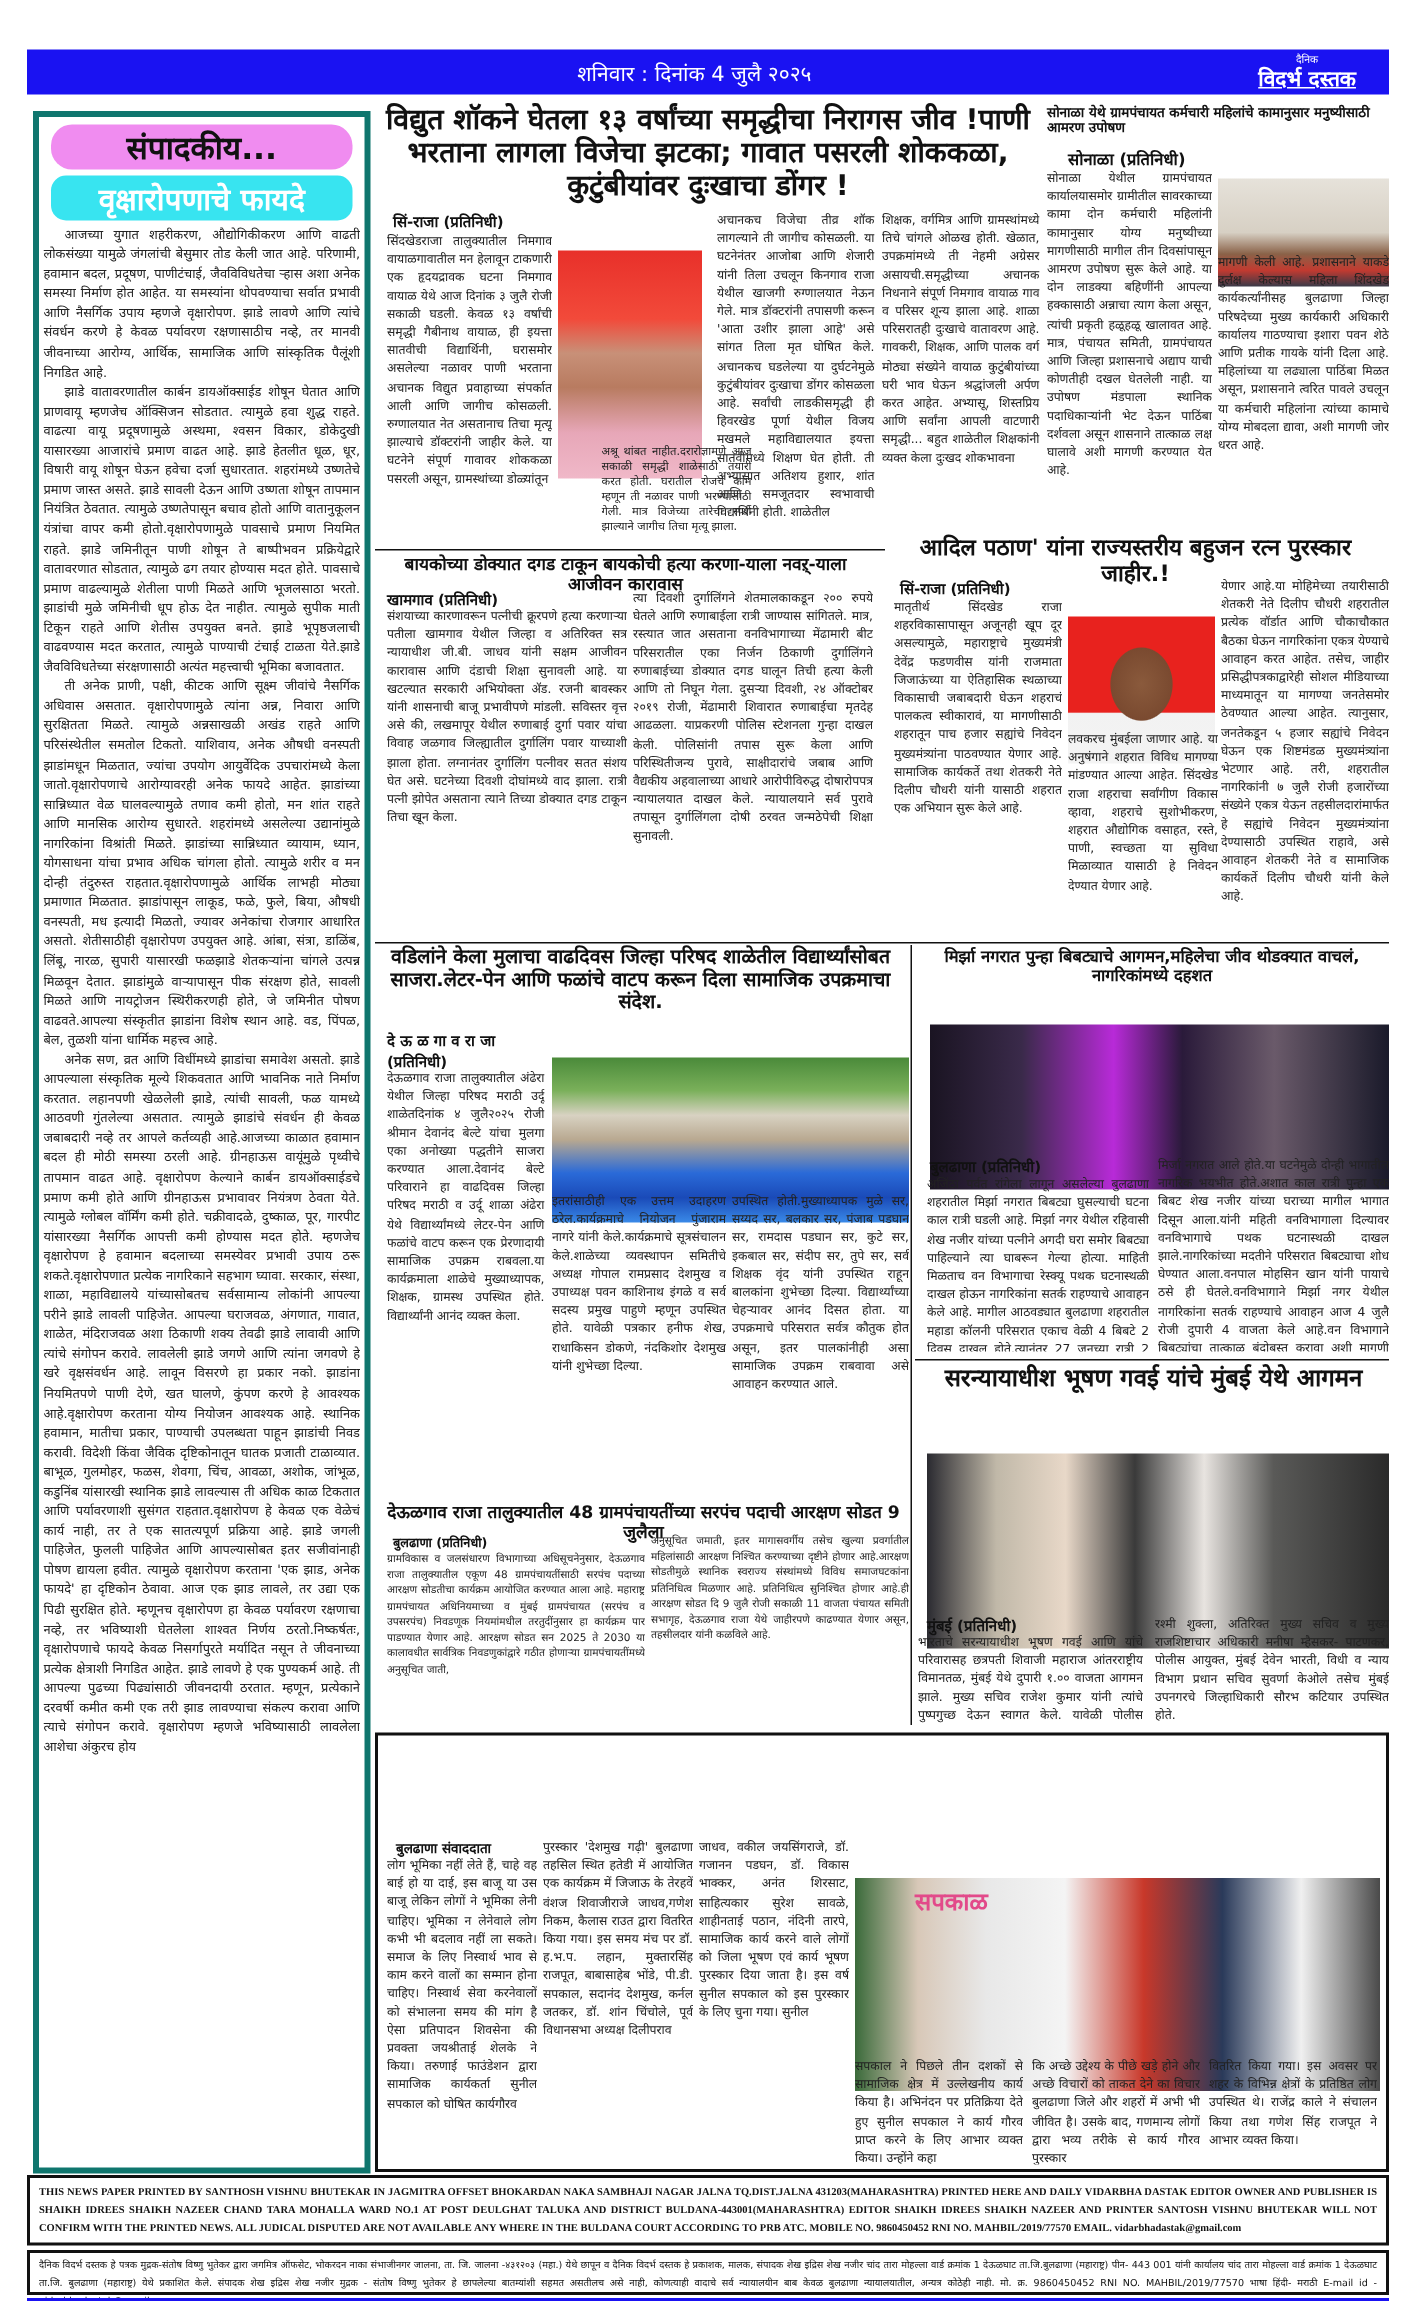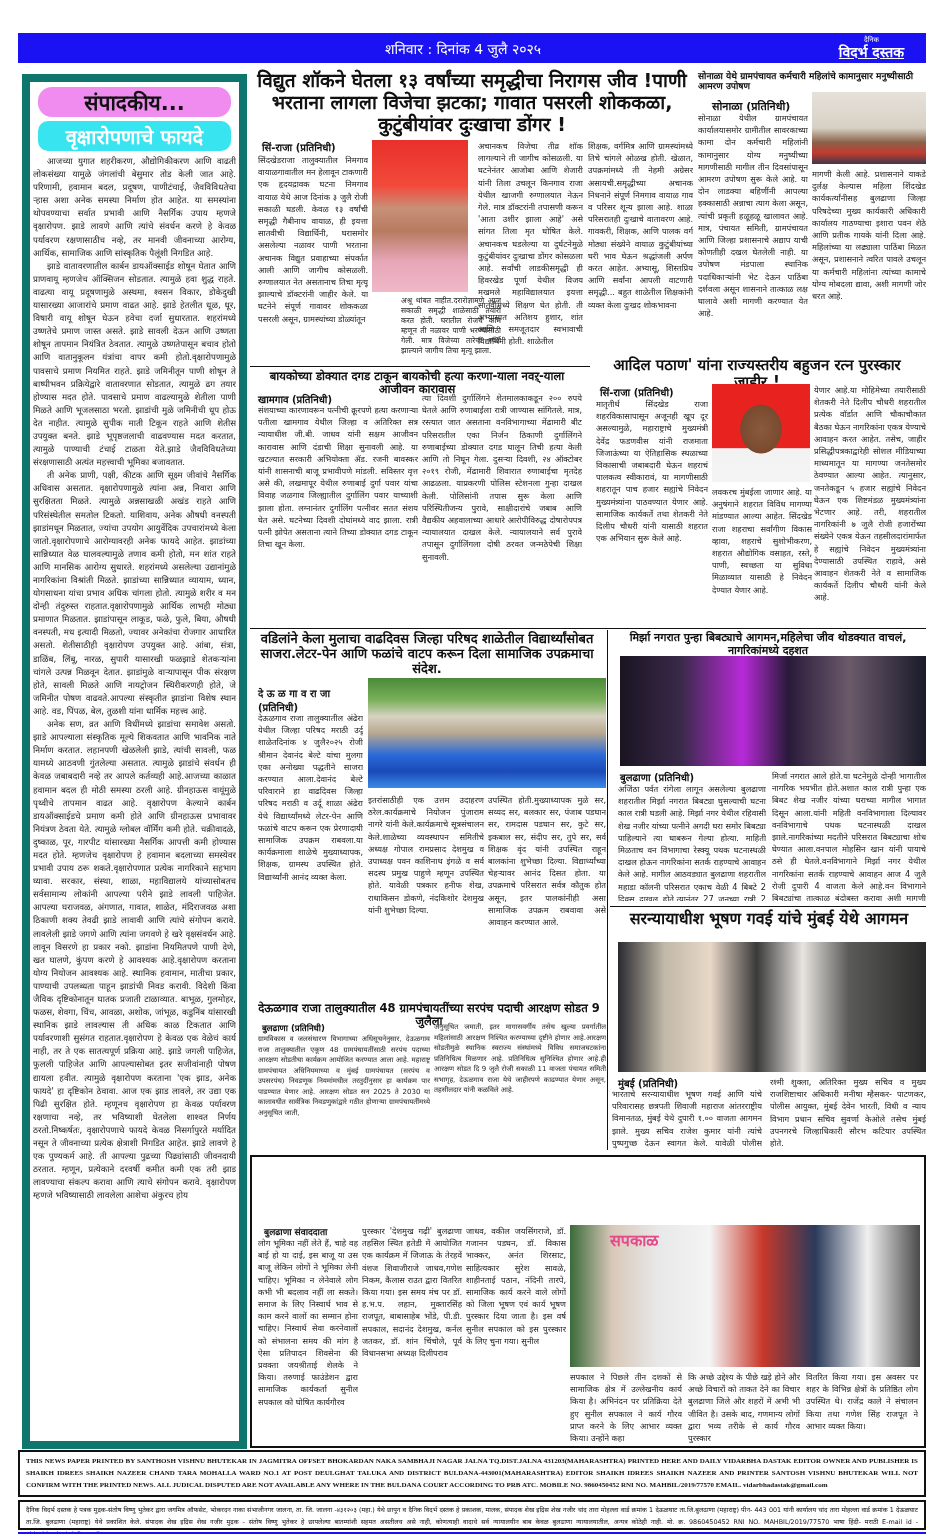--- a/index.html
+++ b/index.html
@@ -9,22 +9,22 @@
   .masthead { left: 18px; top: 33px; width: 908px; height: 30px; background: #1a12f2; color: #fff; display: flex; align-items: center; justify-content: space-between; padding: 0 22px; }
   .masthead .pg { font-size: 13px; margin-top: 40px; }
   .masthead .date { font-size: 14px; }
   .masthead .brand { text-align: center; line-height: 1; }
   .masthead .brand .small { font-size: 7px; display: block; }
   .masthead .brand .big { font-size: 14px; font-weight: bold; text-decoration: underline; }
   .col-text { font-size: 8.2px; line-height: 12.2px; text-align: justify; color: #222; overflow: hidden; }
   .col-text p { text-indent: 14px; }
   .headline { font-weight: bold; text-align: center; color: #111; line-height: 1.15; }
   .byline { font-weight: bold; font-size: 10px; }
-  .photo { overflow: hidden; }
-  .editorial { left: 22px; top: 74px; width: 225px; height: 1375px; border: 8px solid #0f766e; padding: 3px; }
+  .photo { overflow: hidden; margin-top: 27px; }
+  .editorial { left: 22px; top: 74px; width: 225px; height: 1375px; border: 4px solid #0f766e; padding: 3px; }
   .ed-title { background: #f08cf0; border-radius: 14px; height: 30px; display: flex; align-items: center; justify-content: center; font-size: 21px; font-weight: bold; color: #111; margin: 2px 5px; }
   .ed-sub { background: #38e4f0; height: 30px; display: flex; align-items: center; justify-content: center; font-size: 20px; color: #fff; font-weight: bold; margin: 4px 5px; border-radius: 10px; }
   .footer1 { left: 18px; top: 1450px; width: 908px; height: 47px; border: 2px solid #111; padding: 3px 6px; font-family: "Liberation Serif", serif; font-size: 7px; line-height: 12px; font-weight: bold; text-align: justify; }
   .footer2 { left: 18px; top: 1500px; width: 908px; height: 30px; border: 2px solid #111; padding: 2px 6px; font-size: 6.4px; line-height: 12px; text-align: justify; }
   .footbar { left: 18px; top: 1532px; width: 908px; height: 2px; background: #1a12f2; }
   .vline { background: #111; width: 1px; }
   .hline { background: #111; height: 1px; }
   .caption { font-size: 7.5px; line-height: 10px; }
   .bigbox { left: 250px; top: 1155px; width: 676px; height: 293px; border: 2px solid #111; }
 </style>

